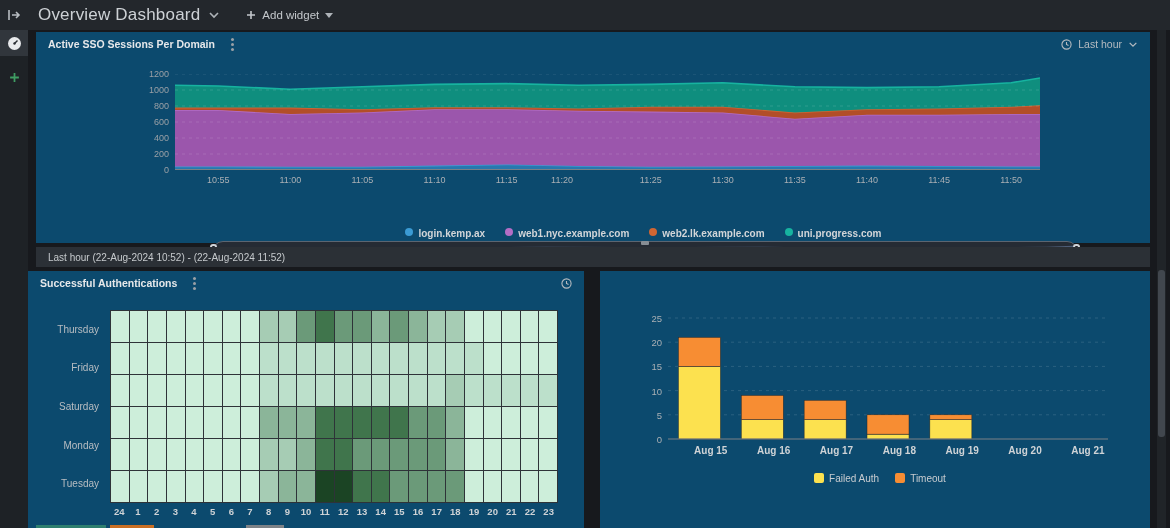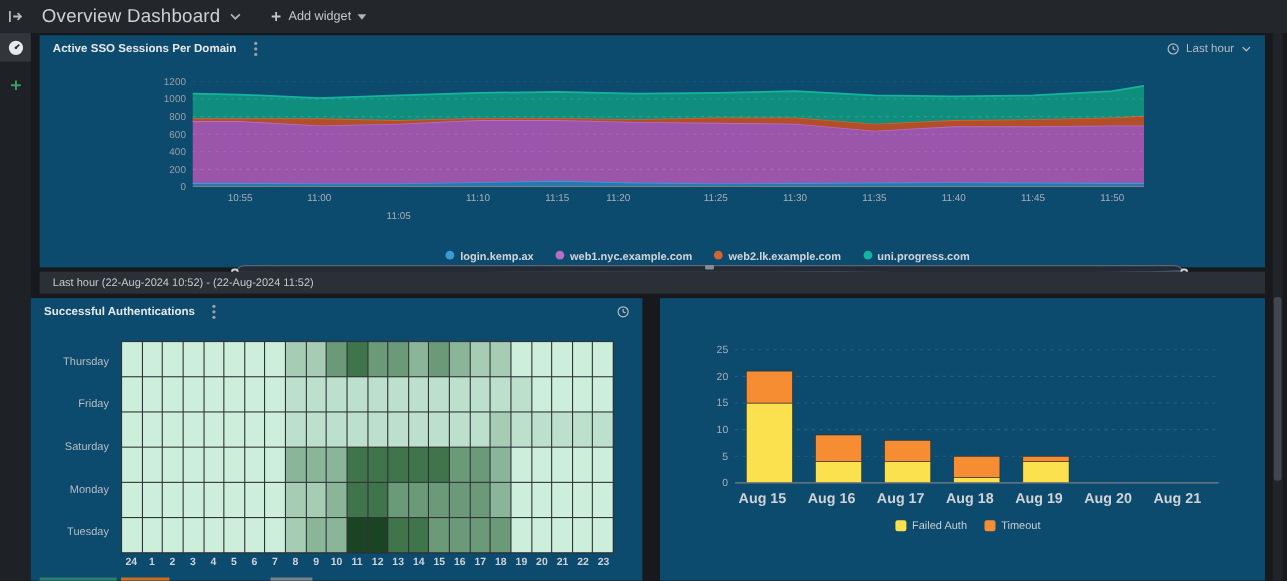--- a/index.html
+++ b/index.html
@@ -56,21 +56,21 @@
   .hm-grid { position:absolute; left:82px; top:39px; width:448px; height:193px;
     display:grid; grid-template-columns:repeat(24,1fr); grid-template-rows:repeat(6,1fr);
     gap:1px; background:#2e3338; border:1px solid #2e3338; }
   .hm-cell { width:100%; height:100%; }
   .hm-rowlabs { position:absolute; left:0; top:39px; width:78px; height:193px; display:flex; flex-direction:column; }
   .hm-rowlab { flex:1; display:flex; align-items:center; justify-content:flex-end; padding-right:7px; font-size:10px; color:#b8bdc2; }
   .hm-collabs { position:absolute; left:82px; top:235px; width:448px; display:grid; grid-template-columns:repeat(24,1fr); }
   .hm-collab { text-align:center; font-size:9.5px; font-weight:bold; color:#cfd3d6; }
 
   .bar-ylab { position:absolute; width:30px; text-align:right; font-size:9.5px; color:#aab0b5; }
-  .bar-xlab { position:absolute; width:56px; text-align:left; font-size:13px; font-weight:bold; color:#cfd3d6; }
+  .bar-xlab { position:absolute; width:56px; text-align:right; font-size:10px; font-weight:bold; color:#cfd3d6; }
   .bar-legend { position:absolute; left:60px; top:202px; width:440px; display:flex; justify-content:center; gap:16px; }
   .bar-legend .legend-item { font-weight:normal; color:#c8ccd0; }
   .legend-sq { width:10px; height:10px; border-radius:2px; }
 
   
   .pagescroll { position:absolute; right:4px; top:30px; width:9px; height:498px; background:#202428; }
   .pagescroll .thumb { position:absolute; left:1px; width:7px; top:240px; height:167px; background:#41474e; border-radius:3px; }
 
   .bstrip { position:absolute; height:3px; top:525px; }
   svg { display:block; }
@@ -180,21 +180,21 @@
   </div>
 <div class="ylab" style="left: 93px; top: 133px;">0</div>
     <div class="ylab" style="left: 93px; top: 117px;">200</div>
     <div class="ylab" style="left: 93px; top: 101px;">400</div>
     <div class="ylab" style="left: 93px; top: 85px;">600</div>
     <div class="ylab" style="left: 93px; top: 69px;">800</div>
     <div class="ylab" style="left: 93px; top: 53px;">1000</div>
     <div class="ylab" style="left: 93px; top: 37px;">1200</div>
     <div class="xlab" style="left: 159.25px; top: 143px;">10:55</div>
     <div class="xlab" style="left: 231.333px; top: 143px;">11:00</div>
-    <div class="xlab" style="left: 303.417px; top: 143px; margin-top: 16px;">11:05</div>
+    <div class="xlab" style="left: 303.417px; top: 143px;">11:05</div>
     <div class="xlab" style="left: 375.5px; top: 143px;">11:10</div>
     <div class="xlab" style="left: 447.583px; top: 143px;">11:15</div>
     <div class="xlab" style="left: 503px; top: 143px;">11:20</div>
     <div class="xlab" style="left: 591.75px; top: 143px;">11:25</div>
     <div class="xlab" style="left: 663.833px; top: 143px;">11:30</div>
     <div class="xlab" style="left: 735.917px; top: 143px;">11:35</div>
     <div class="xlab" style="left: 808px; top: 143px;">11:40</div>
     <div class="xlab" style="left: 880.083px; top: 143px;">11:45</div>
     <div class="xlab" style="left: 952.167px; top: 143px;">11:50</div>
   </div>

